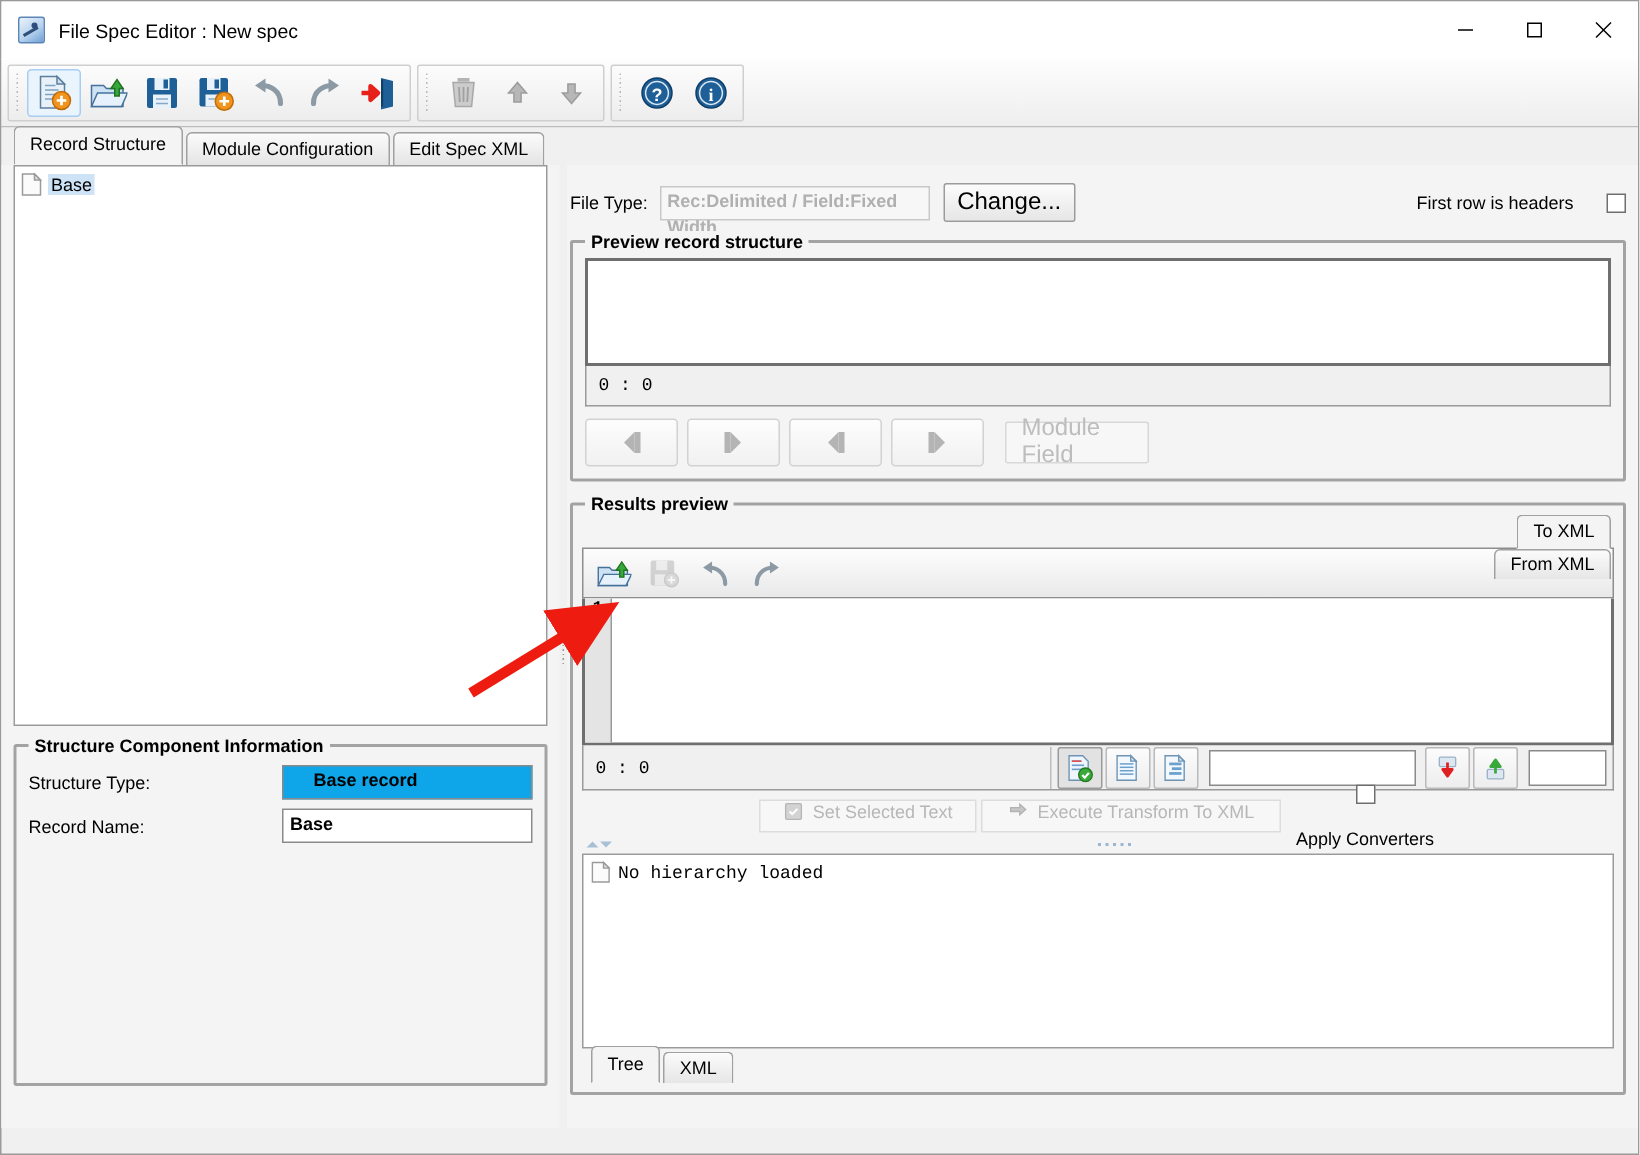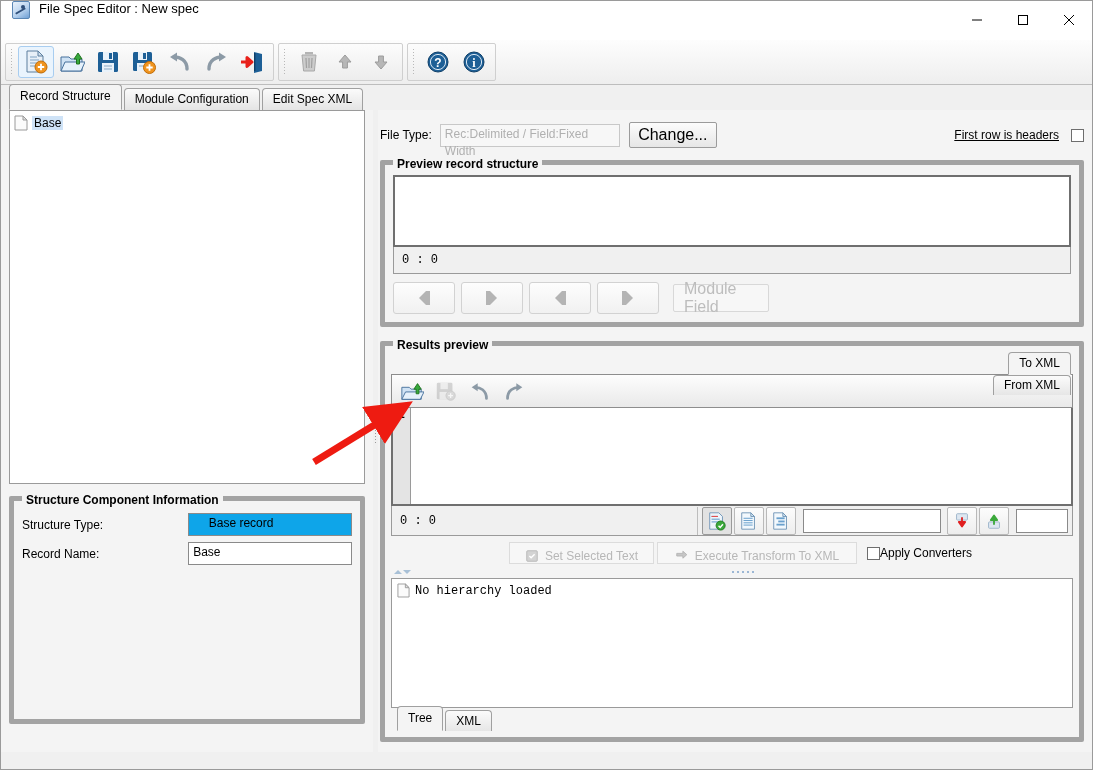--- a/index.html
+++ b/index.html
@@ -13,21 +13,21 @@
   }
   .app{
     position:relative;width:1093px;height:770px;
     border:1px solid #9a9a9a;
     box-sizing:border-box;
     background:#f0f0f0;
   }
 
   
   .titlebar{
-    height:38px;background:#ffffff;display:flex;align-items:flex-start;
+    height:38px;background:#ffffff;display:flex;align-items:center;
     border-bottom:1px solid #ffffff;
   }
   .title-icon{
     width:16px;height:16px;margin-left:11px;margin-right:9px;
     background:linear-gradient(145deg,#eaf2fb 0%,#b9d3ef 55%,#6e9fd4 100%);
     border:1px solid #5b87b5;border-radius:2px;position:relative;flex:0 0 auto;
   }
   .title-icon:before{
     content:"";position:absolute;left:2px;top:8px;width:11px;height:2px;
     background:#2f4f7a;transform:rotate(-30deg);
@@ -89,32 +89,32 @@
   .splitter i{display:block;width:1px;height:26px;
     background-image:repeating-linear-gradient(to bottom,#9a9a9a 0 1px,transparent 1px 3px);}
   .right{flex:1;box-sizing:border-box;padding:0 8px 0 2px;background:#f4f4f4;}
 
   .tree{background:#fff;border:1px solid #9a9a9a;height:374px;box-sizing:border-box;
     padding:3px 4px;overflow:hidden;}
   .tree-row{display:flex;align-items:center;height:17px;}
   .tree-label{background:#cfe3f7;padding:0 2px;font-size:12px;}
 
   
-  .group{border:5px solid #a3a3a3;border-radius:2px;position:relative;
+  .group{border:2px solid #a3a3a3;border-radius:2px;position:relative;
     padding:12px 8px 8px 8px;margin-top:10px;box-sizing:border-box;}
   .group > legend, .group-title{
     position:absolute;top:-8px;left:8px;background:#f4f4f4;padding:0 4px;
     font-size:12px;font-weight:bold;color:#000;
   }
 
   .form-row{display:flex;align-items:center;margin-bottom:6px;}
   .form-label{width:175px;font-size:12px;}
   .txt{
     height:23px;box-sizing:border-box;border:1px solid #8a8a8a;background:#fff;
-    font-size:12px;padding:1px 4px;line-height:17px;
+    font-size:12px;padding:1px 4px;line-height:17px;font-weight:bold;
   }
   .txt.readonly{background:#0ea5e9;padding-left:20px;}
   .txt.disabled{background:#f7f7f7;color:#b0b0b0;border-color:#c8c8c8;}
 
   
   .filetype-row{display:flex;align-items:center;height:34px;padding-top:8px;}
   .btn{
     border:1px solid #9b9b9b;border-radius:2px;
     background:linear-gradient(#fcfcfc,#e6e6e6);
     font-size:16px;padding:3px 10px;min-height:23px;box-sizing:border-box;
@@ -160,21 +160,21 @@
     border-top:none;background:#f0f0f0;box-sizing:border-box;}
   .ed-status .pos{flex:1;padding-left:8px;font-family:"Liberation Mono",monospace;font-size:12px;
     border-right:1px solid #bdbdbd;line-height:28px;}
   .sqbtn{width:28px;height:26px;margin:0 1px;border:1px solid #b9b9b9;border-radius:2px;
     background:linear-gradient(#fcfcfc,#ededed);display:flex;align-items:center;justify-content:center;}
   .sqbtn.pressed{border:1px solid #9a9a9a;background:#e2e2e2;}
   .mini-field{height:24px;border:1px solid #8a8a8a;background:#fff;box-sizing:border-box;}
 
   .actionrow{height:26px;display:flex;align-items:center;gap:0px;padding-top:4px;}
   .flatbtn{height:22px;border:1px solid #dcdcdc;background:#f7f7f7;color:#b7b7b7;
-    font-size:12px;display:flex;align-items:flex-end;justify-content:center;gap:6px;box-sizing:border-box;}
+    font-size:12px;display:flex;align-items:flex-start;justify-content:center;gap:6px;box-sizing:border-box;}
 
   .hier{background:#fff;border:1px solid #9a9a9a;height:130px;box-sizing:border-box;padding:4px 5px;}
   .hier-row{display:flex;align-items:center;gap:5px;
     font-family:"Liberation Mono",monospace;font-size:12px;}
 
   .bottom-tabs{display:flex;align-items:flex-end;height:23px;padding-left:6px;}
   .btab{height:20px;line-height:20px;padding:0 10px;font-size:12px;border:1px solid #a0a0a0;
     border-bottom:none;border-radius:4px 4px 0 0;background:linear-gradient(#fbfbfb,#e6e6e6);
     margin-right:2px;}
   .btab.active{background:#f4f4f4;height:23px;line-height:22px;border-bottom:1px solid #f4f4f4;}
@@ -370,21 +370,21 @@
     <div class="splitter">
         <i></i>
       </div>
 
     <div class="right">
 
       <div class="filetype-row">
         <span>File Type:</span>
         <div class="txt disabled" style="width:180px;margin-left:8px;">Rec:Delimited / Field:Fixed Width</div>
         <div class="btn" style="margin-left:9px;width:88px;">Change...</div>
-        <div style="margin-left:auto;display:flex;align-items:center;gap:12px;text-decoration:underline;">
+        <div style="margin-left:auto;display:flex;align-items:center;gap:22px;">
           <span>First row is headers</span>
           <span class="chk"></span>
         </div>
       </div>
 
       <div class="group" style="margin-top:8px;padding:10px 8px 8px 8px;">
         <div class="group-title">Preview record structure</div>
 
         <div class="white-area" style="height:72px;"></div>
         <div class="status-strip">0 : 0</div>
@@ -527,21 +527,21 @@
               <path d="M5 8 l2 2 l4 -4" fill="none" stroke="#ffffff" stroke-width="1.6"></path>
             </svg>
             <span>Set Selected Text</span>
           </div>
           <div class="flatbtn" style="width:200px;margin-left:3px;">
             <svg width="14" height="14" viewBox="0 0 16 16">
               <path d="M2 5 h7 v-2.5 l4.5 4 l-4.5 4 v-2.5 h-7 z" fill="#c6c6c6" stroke="#b2b2b2"></path>
             </svg>
             <span>Execute Transform To XML</span>
           </div>
-          <div style="display:flex;align-items:center;gap:0;margin-left:10px;">
+          <div style="display:flex;align-items:center;gap:16px;margin-left:10px;flex-direction:column;">
             <span class="chk"></span>
             <span>Apply Converters</span>
           </div>
         </div>
 
         <div style="display:flex;align-items:center;height:12px;">
           <svg width="22" height="10" viewBox="0 0 22 10">
             <path d="M3 7 l4 -4 l4 4 z" fill="#a8c0d6"></path>
             <path d="M12 3 l4 4 l4 -4 z" fill="#a8c0d6"></path>
           </svg>

